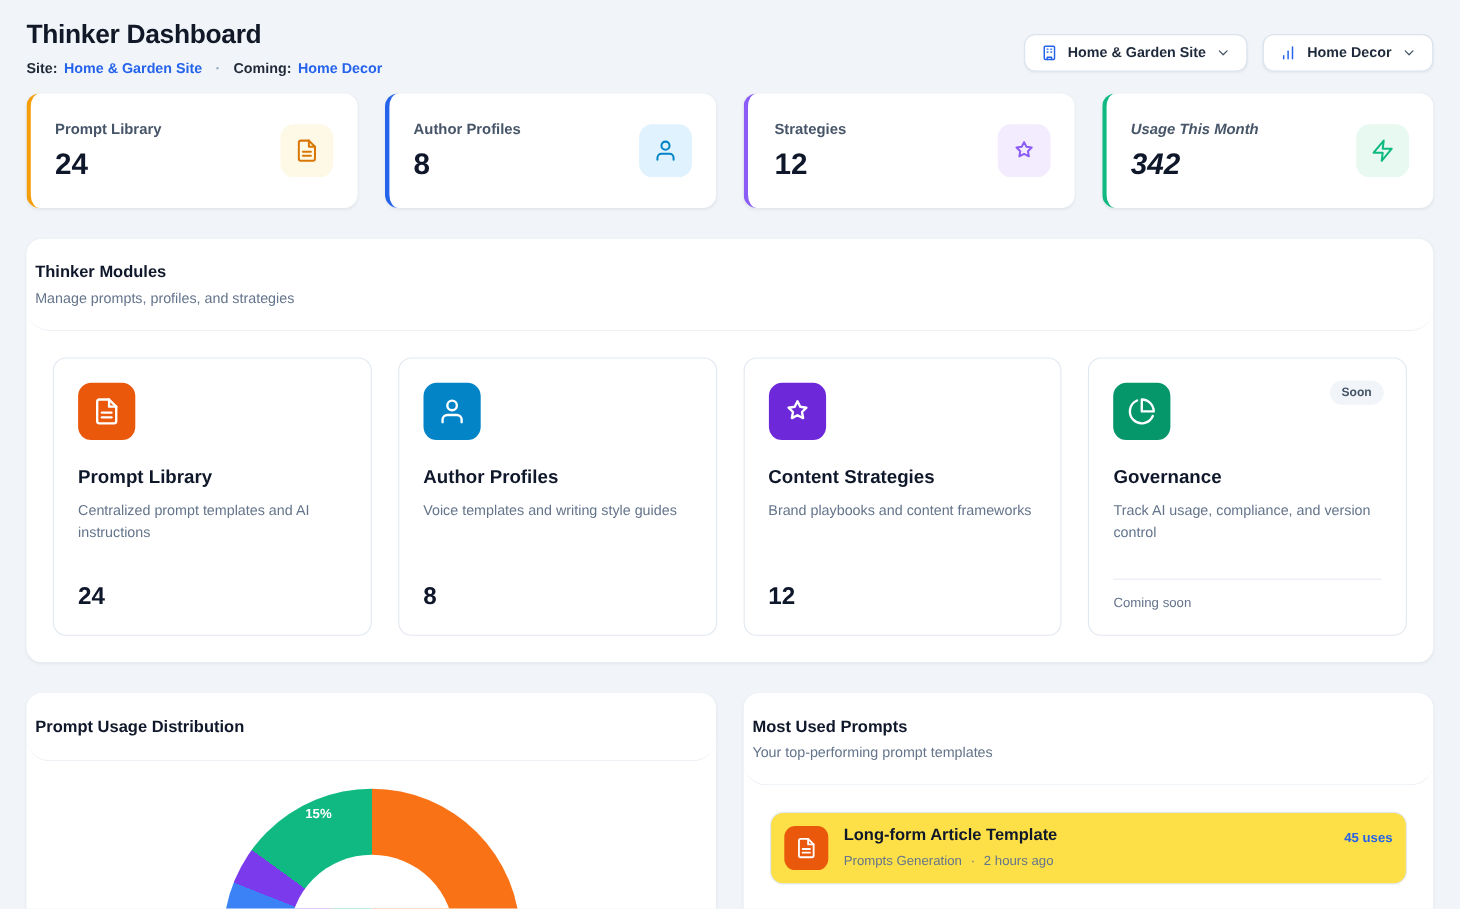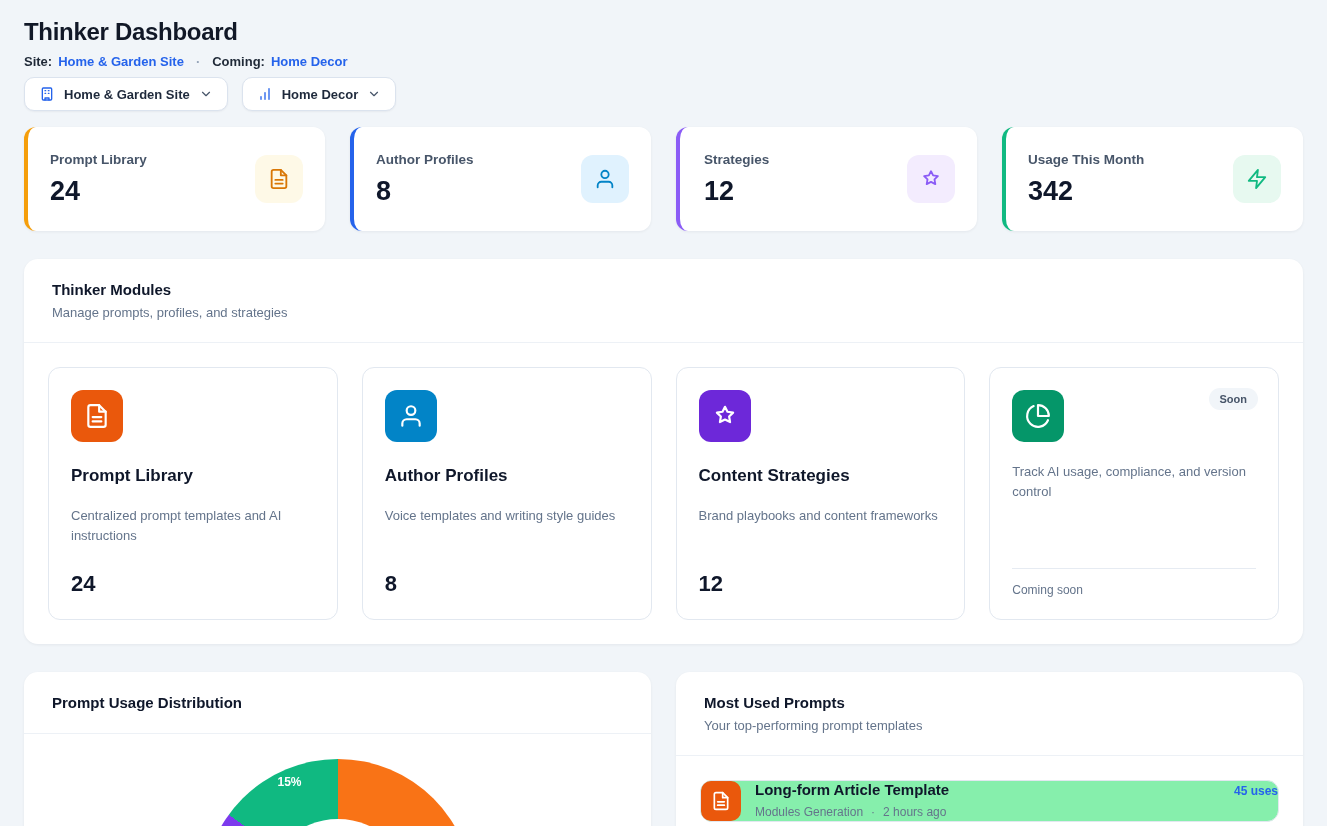--- a/index.html
+++ b/index.html
@@ -5,21 +5,21 @@
   * { margin: 0; padding: 0; box-sizing: border-box; }
   html, body { width: 1327px; height: 826px; overflow: hidden; }
   body {
     background: #f1f5f9;
     font-family: "Liberation Sans", sans-serif;
     color: #0f172a;
   }
   .page { padding: 18px 24px; }
 
   
-  .header { display: flex; justify-content: space-between; align-items: flex-start; flex-direction: column; }
+  .header { display: flex; justify-content: space-between; align-items: center; }
   .page-title { font-size: 24px; font-weight: 800; color: #111827; letter-spacing: -0.3px; }
   .subtitle { margin-top: 8px; font-size: 13px; color: #1f2937; font-weight: 600; display: flex; align-items: center; gap: 6px; }
   .subtitle a { color: #2563eb; text-decoration: none; font-weight: 600; cursor: pointer; }
   .subtitle .sep { color: #94a3b8; margin: 0 6px; }
   .selectors { display: flex; gap: 14px; margin-top: 8px; }
   .selector {
     display: flex; align-items: center; gap: 9px;
     background: #ffffff; border: 1px solid #dbe3ee; border-radius: 10px;
     padding: 8px 14px; font-size: 13px; font-weight: 700; color: #1e293b;
     box-shadow: 0 1px 2px rgba(15,23,42,0.05); cursor: pointer;
@@ -39,53 +39,53 @@
     height: 104px;
   }
   .stat-left { display: flex; flex-direction: column; gap: 9px; }
   .stat-label { font-size: 13.5px; color: #475569; font-weight: 600; }
   .stat-value { font-size: 27px; font-weight: 800; color: #0f172a; }
   .stat-icon { width: 48px; height: 48px; border-radius: 12px; display: grid; place-items: center; }
   .stat-icon svg { width: 22px; height: 22px; }
 
   
   .modules-card { margin-top: 28px; background: #fff; border-radius: 14px; box-shadow: 0 1px 3px rgba(15,23,42,0.06); }
-  .section-header { padding: 22px 28px; border-bottom: 1px solid #edf1f6; }
+  .section-header { padding: 22px 8px; border-bottom: 1px solid #edf1f6; border-radius: 21px; }
   .section-title { font-size: 15px; font-weight: 700; color: #0f172a; }
   .section-sub { margin-top: 7px; font-size: 13px; color: #64748b; }
   .modules-grid { display: grid; grid-template-columns: repeat(4, 1fr); gap: 24px; padding: 24px; }
   .module {
     border: 1px solid #e2e8f0; border-radius: 12px; padding: 22px;
     height: 253px; display: flex; flex-direction: column; position: relative;
     background: #fff; cursor: pointer;
   }
   .module-icon { width: 52px; height: 52px; border-radius: 12px; color: #fff; display: grid; place-items: center; }
   .module-icon svg { width: 26px; height: 26px; }
   .module-title { margin-top: 24px; font-size: 17px; font-weight: 800; color: #0f172a; }
-  .module-desc { margin-top: 20px; font-size: 13px; color: #64748b; line-height: 1.5; flex: 1; }
+  .module-desc { margin-top: 10px; font-size: 13px; color: #64748b; line-height: 1.5; flex: 1; }
   .module-stat { font-size: 22px; font-weight: 800; color: #0f172a; }
   .module-footer { border-top: 1px solid #e6ebf2; padding-top: 14px; font-size: 12px; color: #64748b; }
   .soon-badge {
     position: absolute; top: 20px; right: 20px;
     background: #f1f5f9; color: #475569; font-size: 11px; font-weight: 700;
     padding: 5px 11px; border-radius: 999px;
   }
 
   
   .bottom-row { display: grid; grid-template-columns: 1fr 1fr; gap: 25px; margin-top: 28px; }
   .panel { background: #fff; border-radius: 14px; box-shadow: 0 1px 3px rgba(15,23,42,0.06); height: 440px; overflow: hidden; }
 
   .chart-area { display: flex; justify-content: center; padding-top: 25px; }
   .donut { width: 270px; height: 270px; border-radius: 50%; position: relative; }
   .donut-hole { position: absolute; inset: 60px; background: #fff; border-radius: 50%; }
   .donut-label { position: absolute; left: 75px; top: 16px; color: #fff; font-size: 12px; font-weight: 700; }
 
   .prompt-item {
-    margin: 24px; border: 1px solid #e2e8f0; border-radius: 12px; padding: 0;
-    display: flex; gap: 14px; align-items: flex-start; cursor: pointer; background: #86efac;
+    margin: 24px; border: 1px solid #e2e8f0; border-radius: 12px; padding: 12px;
+    display: flex; gap: 14px; align-items: flex-start; cursor: pointer; background: #fde047;
   }
   .prompt-icon { width: 40px; height: 40px; border-radius: 10px; color: #fff; display: grid; place-items: center; flex: none; }
   .prompt-icon svg { width: 20px; height: 20px; }
   .prompt-info { flex: 1; }
   .prompt-title { font-size: 15px; font-weight: 800; color: #0f172a; }
   .prompt-meta { margin-top: 7px; font-size: 12px; color: #64748b; display: flex; align-items: center; gap: 8px; }
   .prompt-uses { font-size: 12px; font-weight: 800; color: #2563eb; padding-top: 3px; }
 </style>
 </head>
 <body>
@@ -168,21 +168,21 @@
       <div class="stat-left">
         <div class="stat-label">Strategies</div>
         <div class="stat-value">12</div>
       </div>
       <div class="stat-icon" style="background: rgb(243, 236, 254); color: rgb(139, 92, 246);">
         <svg viewBox="0 0 24 24" fill="none" stroke="currentColor" stroke-width="2" stroke-linejoin="round">
             <path d="M12 3.5l2.3 4.6 5.2.8-3.7 3.6.9 5.1-4.7-2.4-4.7 2.4.9-5.1L4.5 8.9l5.2-.8z"></path>
           </svg>
       </div>
     </div>
-    <div class="stat-card" style="border-left-color: rgb(16, 185, 129);">
+    <div class="stat-card" style="border-left-color: rgb(16, 185, 129); font-style: italic;">
       <div class="stat-left">
         <div class="stat-label">Usage This Month</div>
         <div class="stat-value">342</div>
       </div>
       <div class="stat-icon" style="background: rgb(231, 249, 240); color: rgb(16, 185, 129);">
         <svg viewBox="0 0 24 24" fill="none" stroke="currentColor" stroke-width="2" stroke-linejoin="round">
             <path d="M13 2L3 14h9l-1 8 10-12h-9z"></path>
           </svg>
       </div>
     </div>
@@ -233,20 +233,21 @@
       </div>
 
       <div class="module">
         <span class="soon-badge">Soon</span>
         <div class="module-icon" style="background: rgb(5, 150, 105);">
           <svg viewBox="0 0 24 24" fill="none" stroke="currentColor" stroke-width="2" stroke-linecap="round" stroke-linejoin="round">
               <path d="M21.21 15.89A10 10 0 1 1 8 2.83"></path>
               <path d="M22 12A10 10 0 0 0 12 2v10z"></path>
             </svg>
         </div>
+        <div class="module-title">Governance</div>
         <div class="module-desc">Track AI usage, compliance, and version control</div>
         <div class="module-footer">Coming soon</div>
       </div>
 
     </div>
   </div>
 
   <div class="bottom-row">
 
     <div class="panel">
@@ -271,21 +272,21 @@
           <svg viewBox="0 0 24 24" fill="none" stroke="currentColor" stroke-width="2" stroke-linecap="round" stroke-linejoin="round">
               <path d="M14 2H6a2 2 0 0 0-2 2v16a2 2 0 0 0 2 2h12a2 2 0 0 0 2-2V8z"></path>
               <path d="M14 2v6h6"></path>
               <path d="M16 13H8"></path>
               <path d="M16 17H8"></path>
             </svg>
         </div>
         <div class="prompt-info">
           <div class="prompt-title">Long-form Article Template</div>
           <div class="prompt-meta">
-            <span>Modules Generation</span>
+            <span>Prompts Generation</span>
             <span>·</span>
             <span>2 hours ago</span>
           </div>
         </div>
         <div class="prompt-uses">45 uses</div>
       </div>
     </div>
 
   </div>
 </div>

